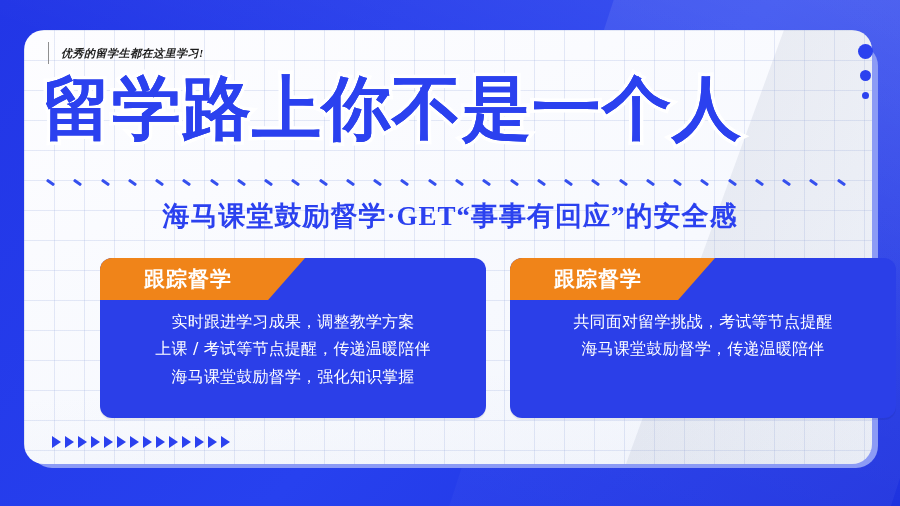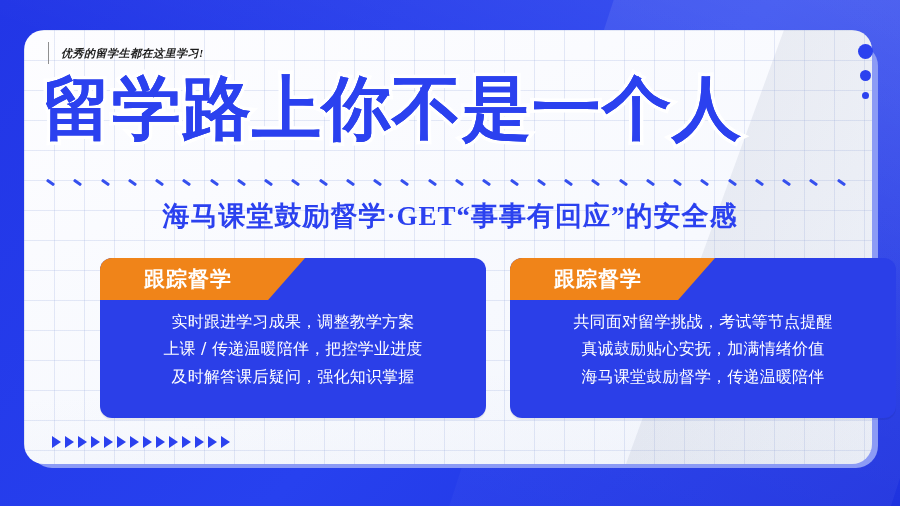--- a/index.html
+++ b/index.html
@@ -234,32 +234,31 @@
   <div class="subtitle">海马课堂鼓励督学·GET“事事有回应”的安全感</div>
 
   <div class="cards">
 
     <div class="card">
       <div class="card-tab">
         <span class="card-tab-label">跟踪督学</span>
       </div>
       <div class="card-body">
         <div class="card-line">实时跟进学习成果，调整教学方案</div>
-        <div class="card-line">上课 / 传递温暖陪伴，把控学业进度</div>
-        <div class="card-line">及时解答课后疑问，强化知识掌握</div>
+        <div class="card-line">上课 / 考试等节点提醒，传递温暖陪伴</div>
+        <div class="card-line">海马课堂鼓励督学，强化知识掌握</div>
       </div>
     </div>
 
     <div class="card">
       <div class="card-tab">
         <span class="card-tab-label">跟踪督学</span>
       </div>
       <div class="card-body">
         <div class="card-line">共同面对留学挑战，考试等节点提醒</div>
-        <div class="card-line">真诚鼓励贴心安抚，加满情绪价值</div>
         <div class="card-line">海马课堂鼓励督学，传递温暖陪伴</div>
       </div>
     </div>
 
   </div>
 
   <div class="arrowrow" id="arrowrow">
       <span class="arrow"></span>
       <span class="arrow"></span>
       <span class="arrow"></span>

